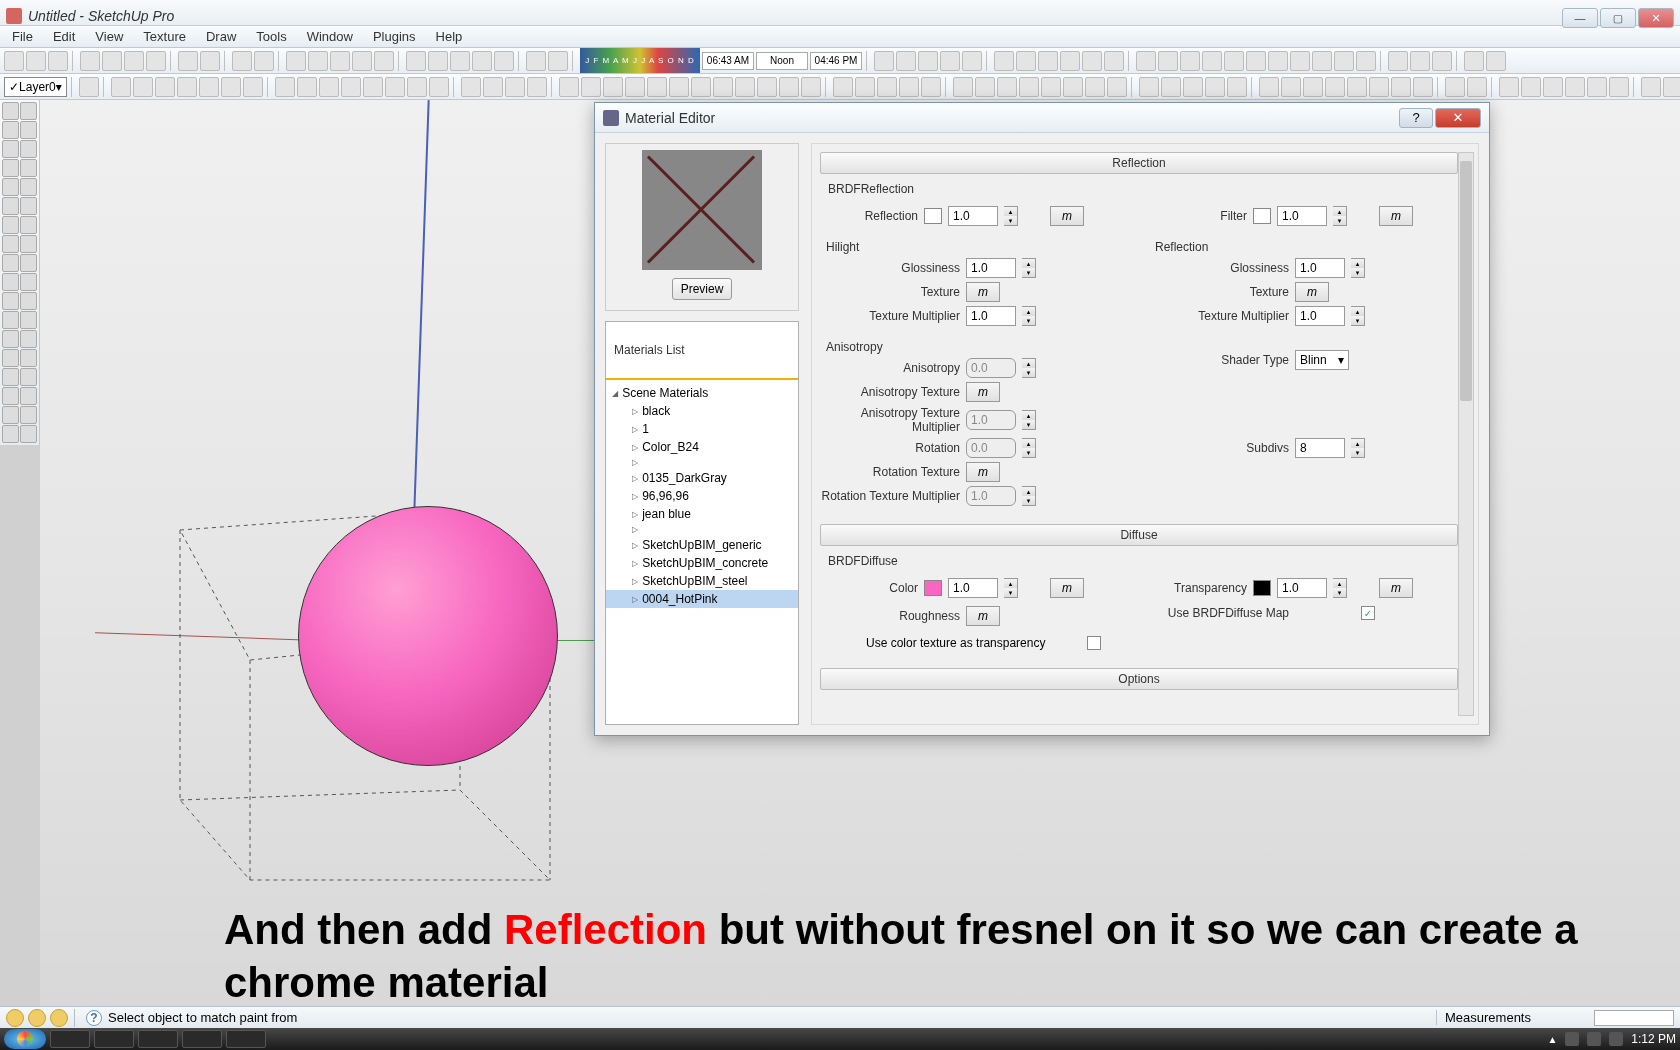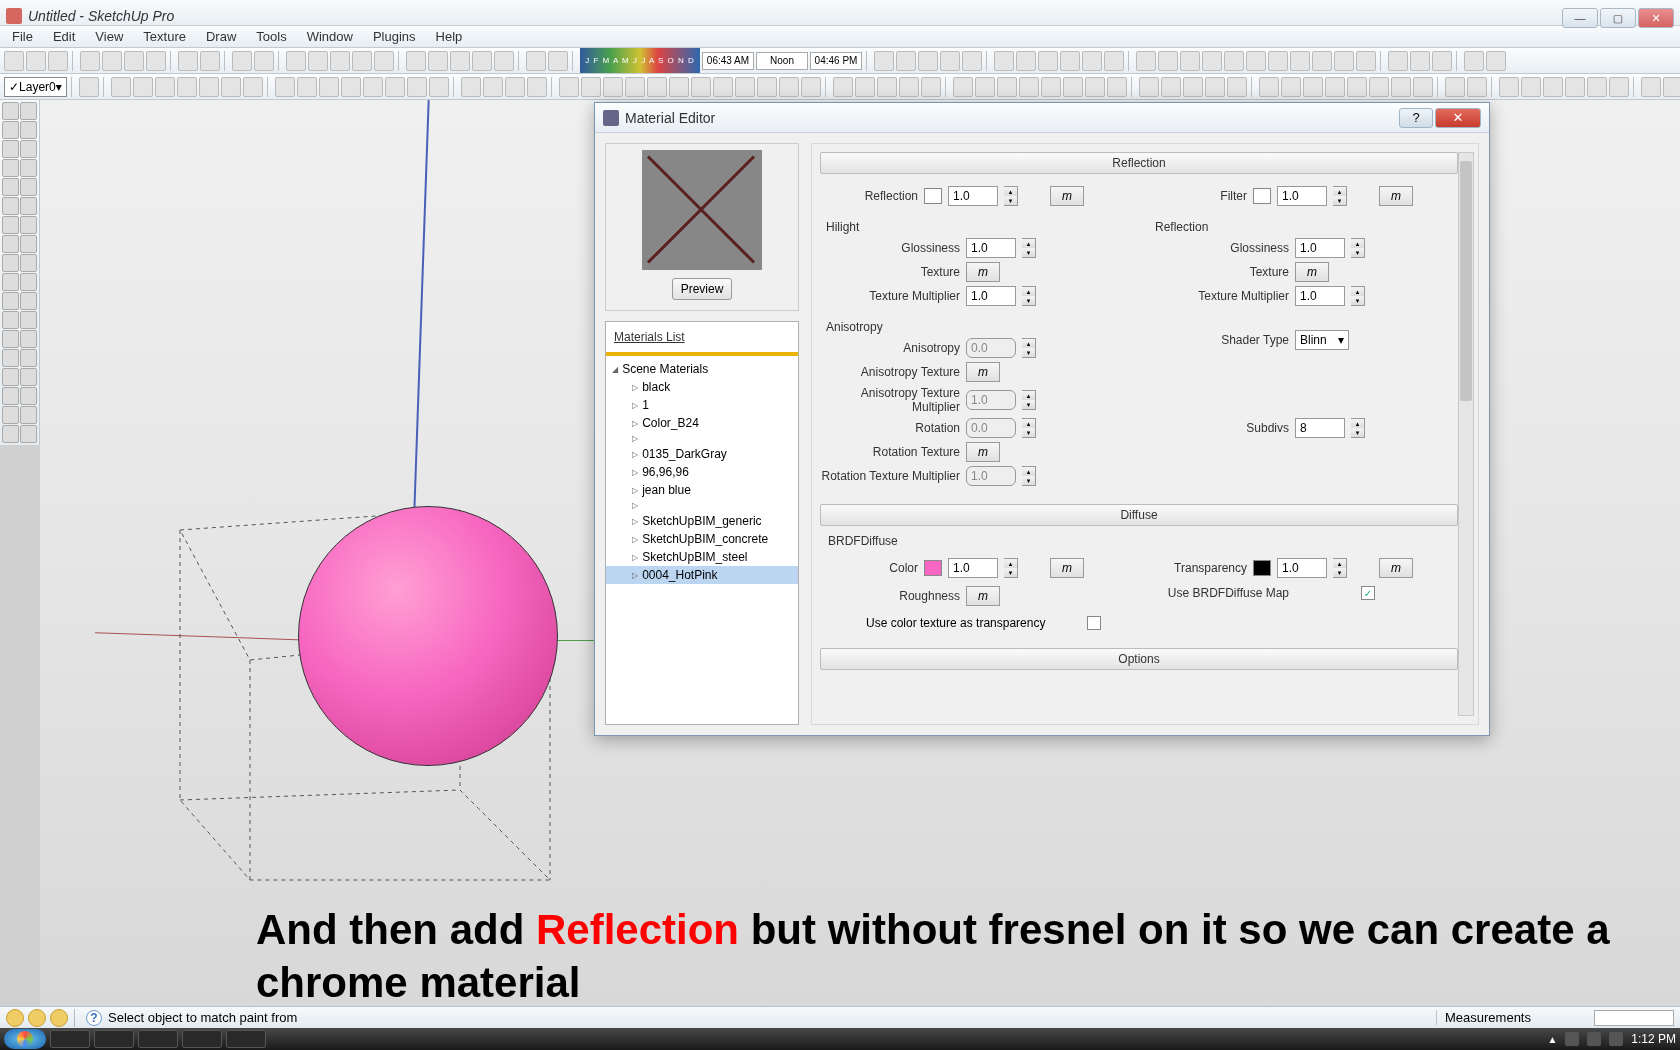--- a/index.html
+++ b/index.html
@@ -35,21 +35,21 @@
 .axis-blue { position:absolute; left:380px; top:0; width:2px; height:440px; background:#4a5fb8; transform:rotate(2deg);}
 .axis-green { position:absolute; left:380px; top:540px; width:600px; height:1px; background:#4c9c4c;}
 .axis-red { position:absolute; left:55px; top:538px; width:330px; height:1px; background:#a85050; transform:rotate(2deg);}
 
 
 .dashed-box { position:absolute; left:140px; top:350px; width:380px; height:430px; }
 .dashed-box svg { width:100%; height:100%; overflow:visible;}
 .sphere { position:absolute; left:258px; top:406px; width:260px; height:260px; border-radius:50%; background: radial-gradient(circle at 38% 32%, #ff9fd4 0%, #f766c0 45%, #d9479d 80%, #b53482 100%); border:1px solid #333;}
 
 
-.annotation { position:absolute; left:216px; top:804px; font-size:42px; font-weight:bold; color:#000; font-family:Arial,sans-serif; line-height:1.25;}
+.annotation { position:absolute; left:184px; top:804px; font-size:42px; font-weight:bold; color:#000; font-family:Arial,sans-serif; line-height:1.25;}
 .annotation .hl { color:#f00; }
 
 
 .statusbar { position:absolute; left:0; bottom:22px; right:0; height:22px; background:linear-gradient(#f6f9fb,#e3eaef); border-top:1px solid #b8c2cc; display:flex; align-items:center; padding:0 6px; gap:6px; font-size:13px;}
 .statusbar .hint-icon { width:16px;height:16px;border-radius:50%;background:#fff;border:1px solid #6a9ad0;display:flex;align-items:center;justify-content:center;color:#3772c0;font-weight:bold;font-size:12px;}
 .statusbar .spacer { flex:1;}
 .statusbar .measure { width:152px; border-left:1px solid #b8c2cc; padding-left:8px; }
 .statusbar .mbox { width:80px;height:16px;background:#fff;border:1px solid #aaa;}
 .sb-icons { display:flex; gap:4px;}
 .sb-icons .ic { width:18px;height:18px;border-radius:50%;background:#f0cc66;border:1px solid #caa030;}
@@ -71,21 +71,21 @@
 .dbtn { width:34px;height:20px;background:linear-gradient(#eef4f9,#d1dce6);border:1px solid #9fb4c5;border-radius:3px;display:flex;align-items:center;justify-content:center;font-size:13px;}
 .dbtn.close { background:linear-gradient(#e26a5c,#c73c2c);color:#fff;width:46px;}
 .dialog-body { display:flex; height:calc(100% - 30px); padding:10px; gap:12px;}
 .dlg-left { width:194px; display:flex; flex-direction:column; gap:10px;}
 .preview-box { width:120px;height:120px; background:#878787; margin:6px auto 0; position:relative;}
 .preview-box::before, .preview-box::after { content:""; position:absolute; width:150px; height:3px; background:#5a2020; top:58px; left:-16px;}
 .preview-box::before { transform:rotate(45deg);}
 .preview-box::after { transform:rotate(-45deg);}
 .preview-btn { width:60px;height:22px;margin:8px auto 0;background:linear-gradient(#fafafa,#e2e2e2);border:1px solid #999;border-radius:3px;display:flex;align-items:center;justify-content:center;font-size:12px;}
 .materials-list { flex:1; border:1px solid #b0b0b0; background:#fff; display:flex;flex-direction:column;}
-.ml-header { padding:8px 8px; border-bottom:4px solid #eab308; font-size:12px; color:#333;text-decoration:underline;}
+.ml-header { padding:21px 8px; border-bottom:2px solid #eab308; font-size:12px; color:#333;}
 .ml-tree { flex:1; padding:4px 0; overflow:auto;}
 .ml-root { padding:2px 6px; font-size:12px; display:flex;align-items:center;gap:4px;}
 .ml-item { padding:2px 6px 2px 26px; font-size:12px; display:flex;align-items:center;gap:4px;}
 .ml-item.selected { background:#bcd6f2;}
 .tri { font-size:8px;color:#666;}
 .dlg-right { flex:1; border:1px solid #d8d8d8; background:#f0f0f0; position:relative; padding:8px 20px 8px 8px; overflow:auto;}
 .scrollbar { position:absolute; right:4px; top:8px; bottom:8px; width:16px; background:#e6e6e6; border:1px solid #c8c8c8;}
 .scrollbar .thumb { position:absolute; left:1px; right:1px; top:8px; height:240px; background:#c4c4c4; border-radius:2px;}
 
 .section-bar { height:22px; background:linear-gradient(#fbfbfb,#e2e2e2); border:1px solid #bcbcbc; border-radius:2px; display:flex;align-items:center;justify-content:center;font-size:12px;color:#333;margin-bottom:8px;}
@@ -458,20 +458,21 @@
             </div>
         </div>
       </div>
     </div>
     <div class="dlg-right">
       <div class="scrollbar">
           <div class="thumb"></div>
         </div>
 
       <div class="section-bar">Reflection</div>
+      <div class="group-label">BRDFReflection</div>
 
       <div class="row2col">
         <div class="col">
           <div class="field-row">
             <div class="field-label sm">Reflection</div>
             <div class="swatch" style="background: rgb(255, 255, 255);"></div>
             <div class="spinbox">1.0</div>
               <div class="spinbtns">
                 <div>▴</div>
                 <div>▾</div>

